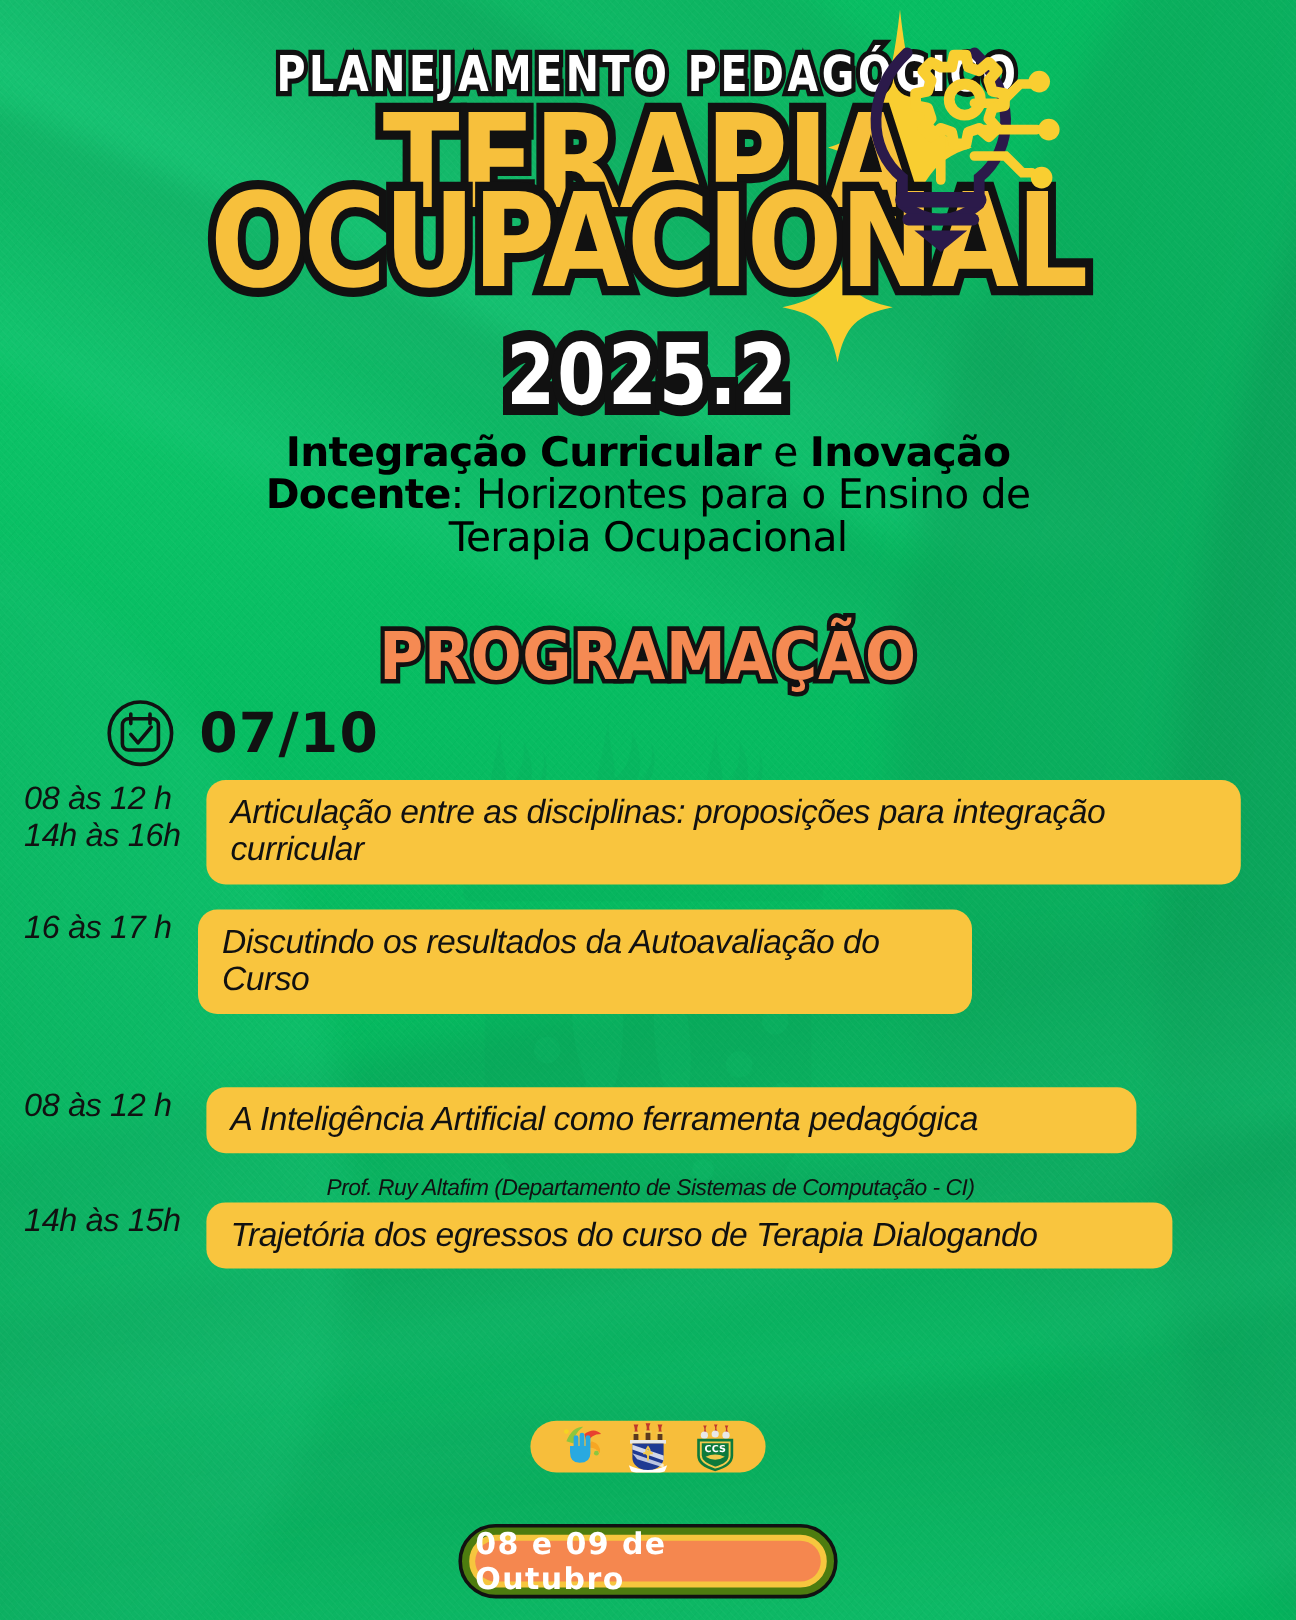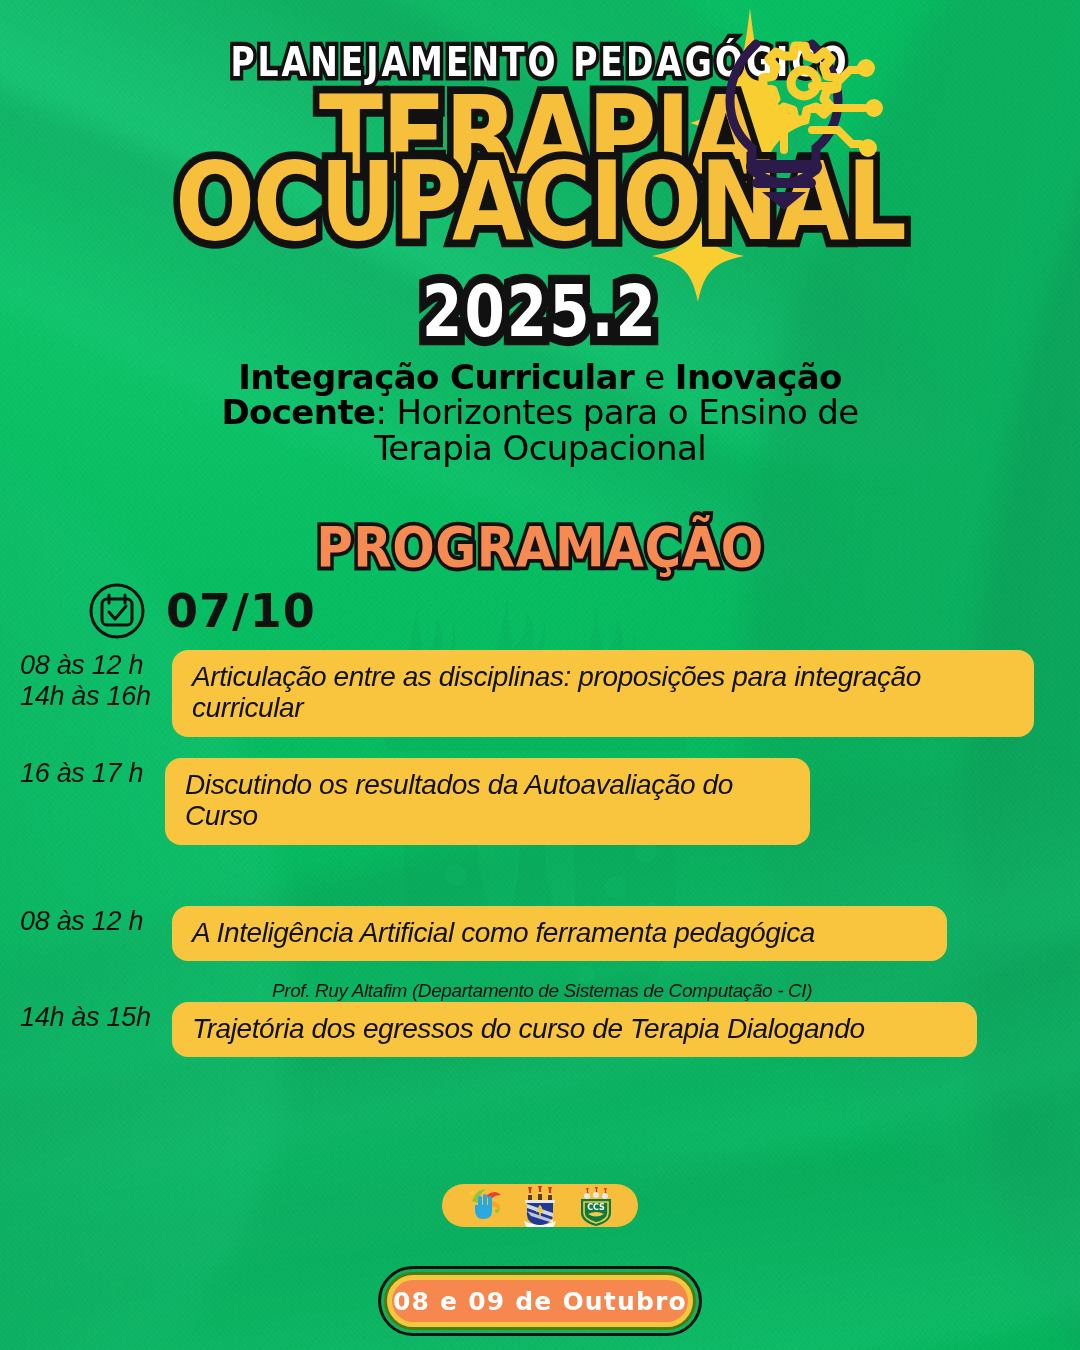--- a/index.html
+++ b/index.html
@@ -200,21 +200,21 @@
     background:#F7BE3B;
     border-radius:27px;
     display:flex; align-items:center; justify-content:center; gap:14px;
   }
   .logo { width:42px; height:42px; }
 
   .date-badge {
     position:absolute; left:50%; top:1272px;
     transform:translateX(-50%);
     width:312px; height:58px;
-    border:3px solid #4d7c0f;
+    border:7px solid #4d7c0f;
     border-radius:29px;
     background:#F6C63E;
     display:flex; align-items:center; justify-content:center;
     padding:5px;
   }
   .date-badge .inner {
     width:100%; height:100%;
     background:#F5874F;
     border-radius:24px;
     display:flex; align-items:center; justify-content:center;

